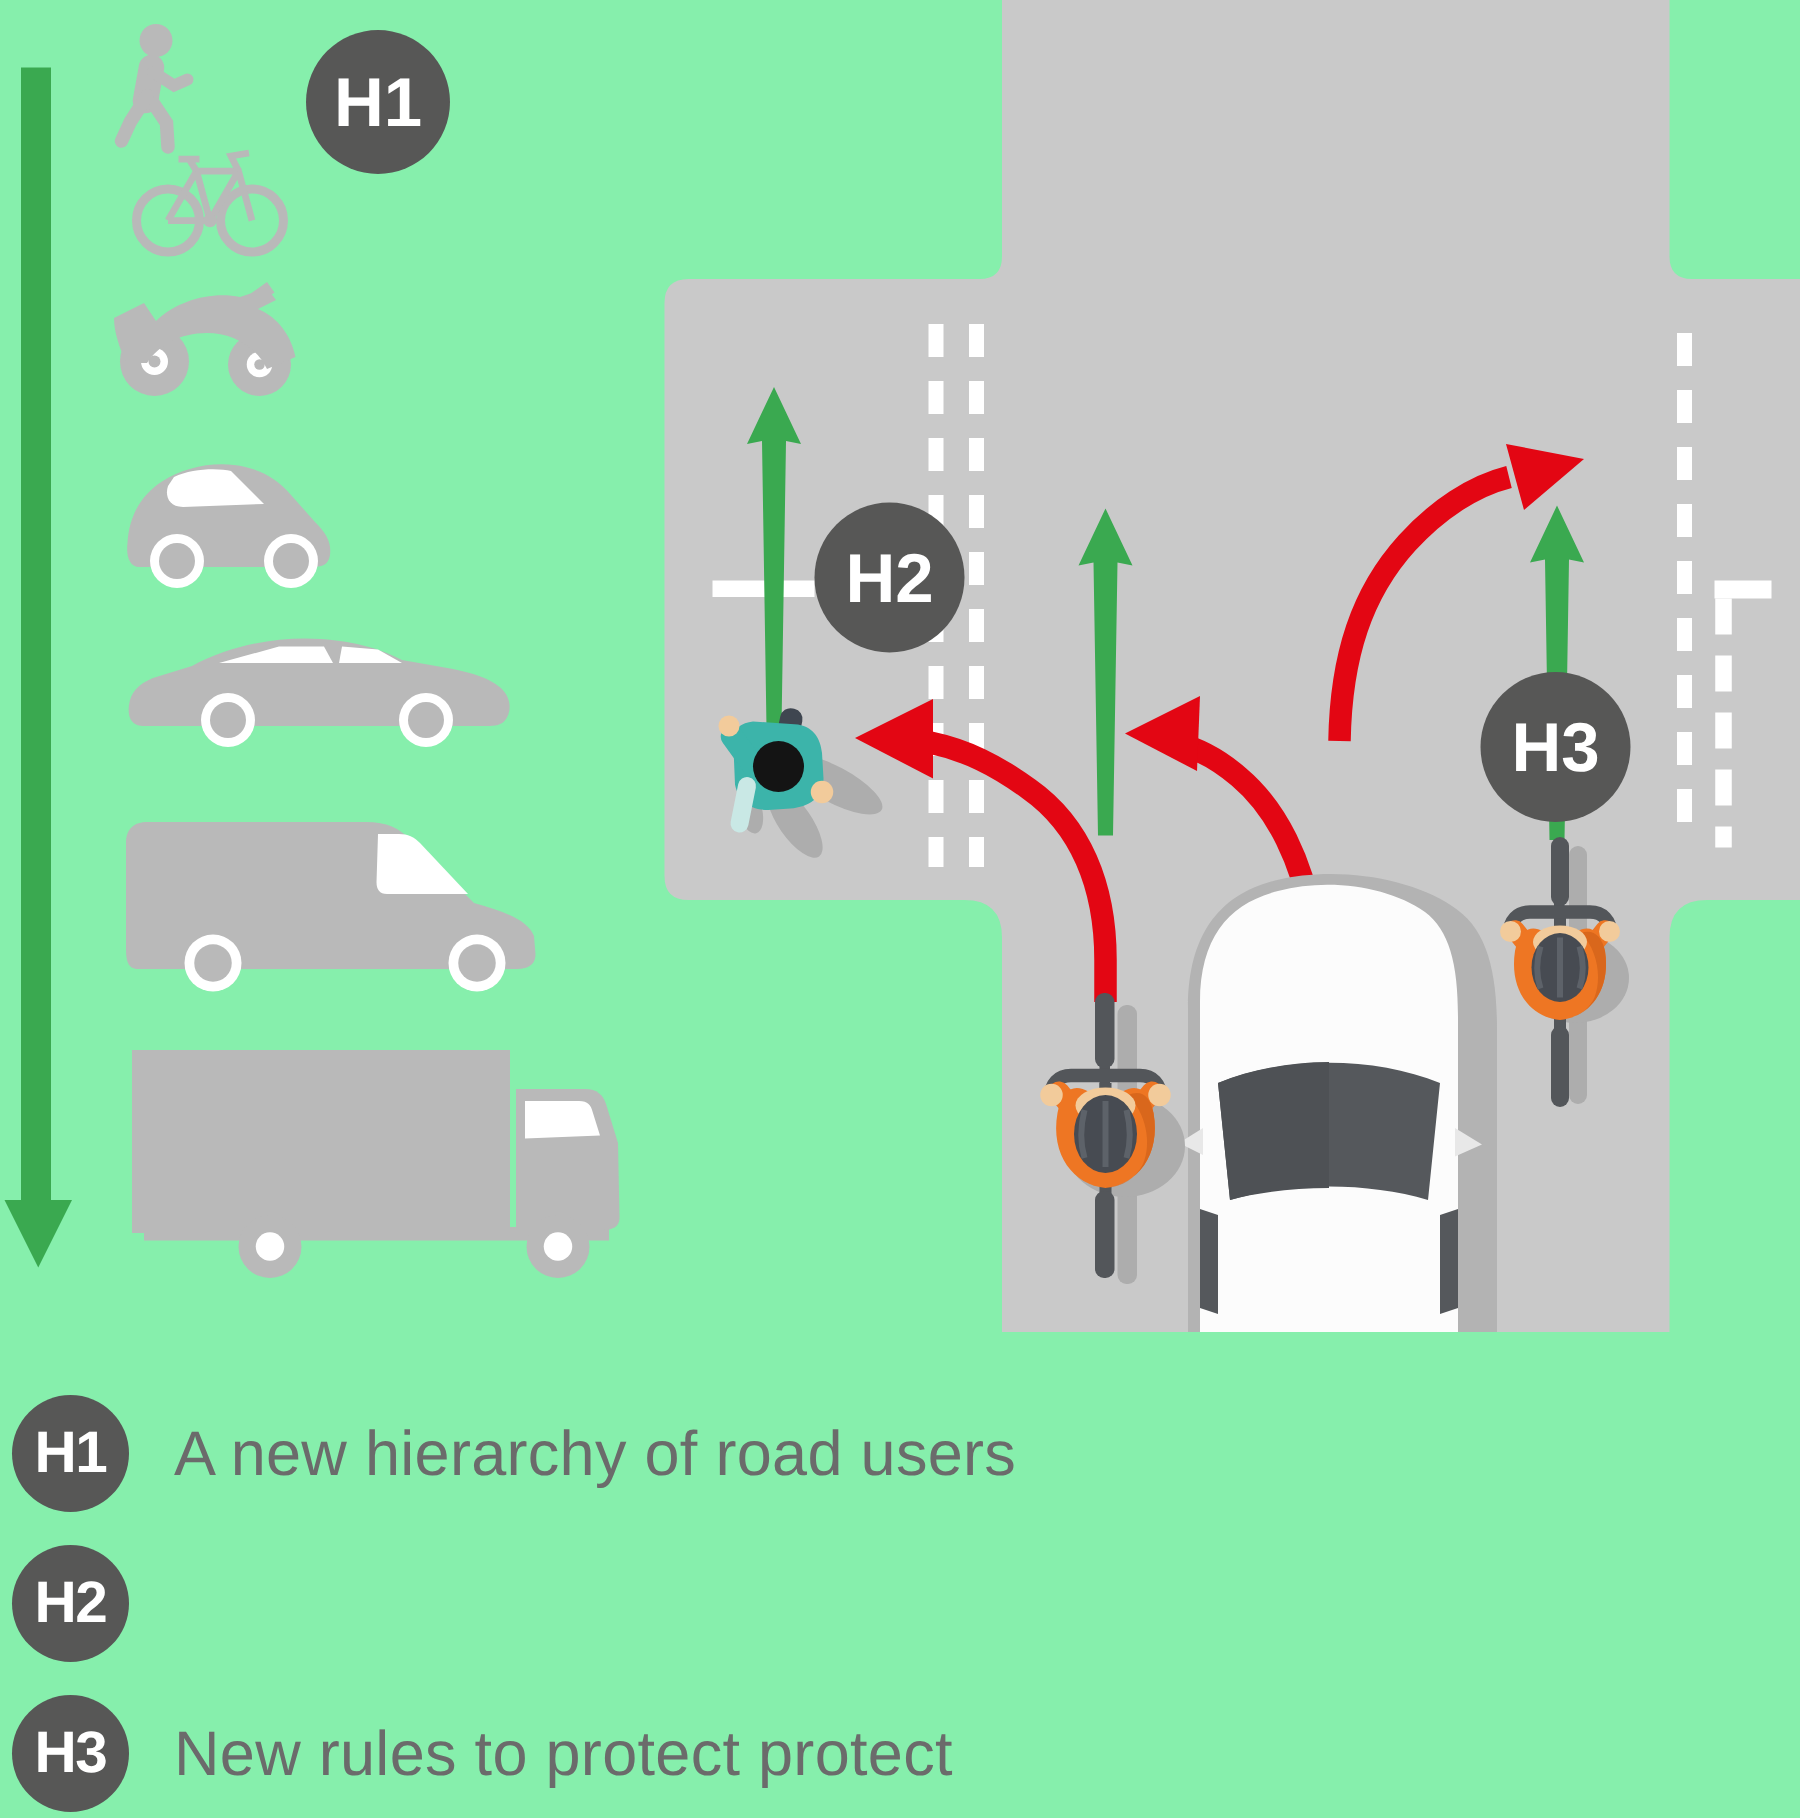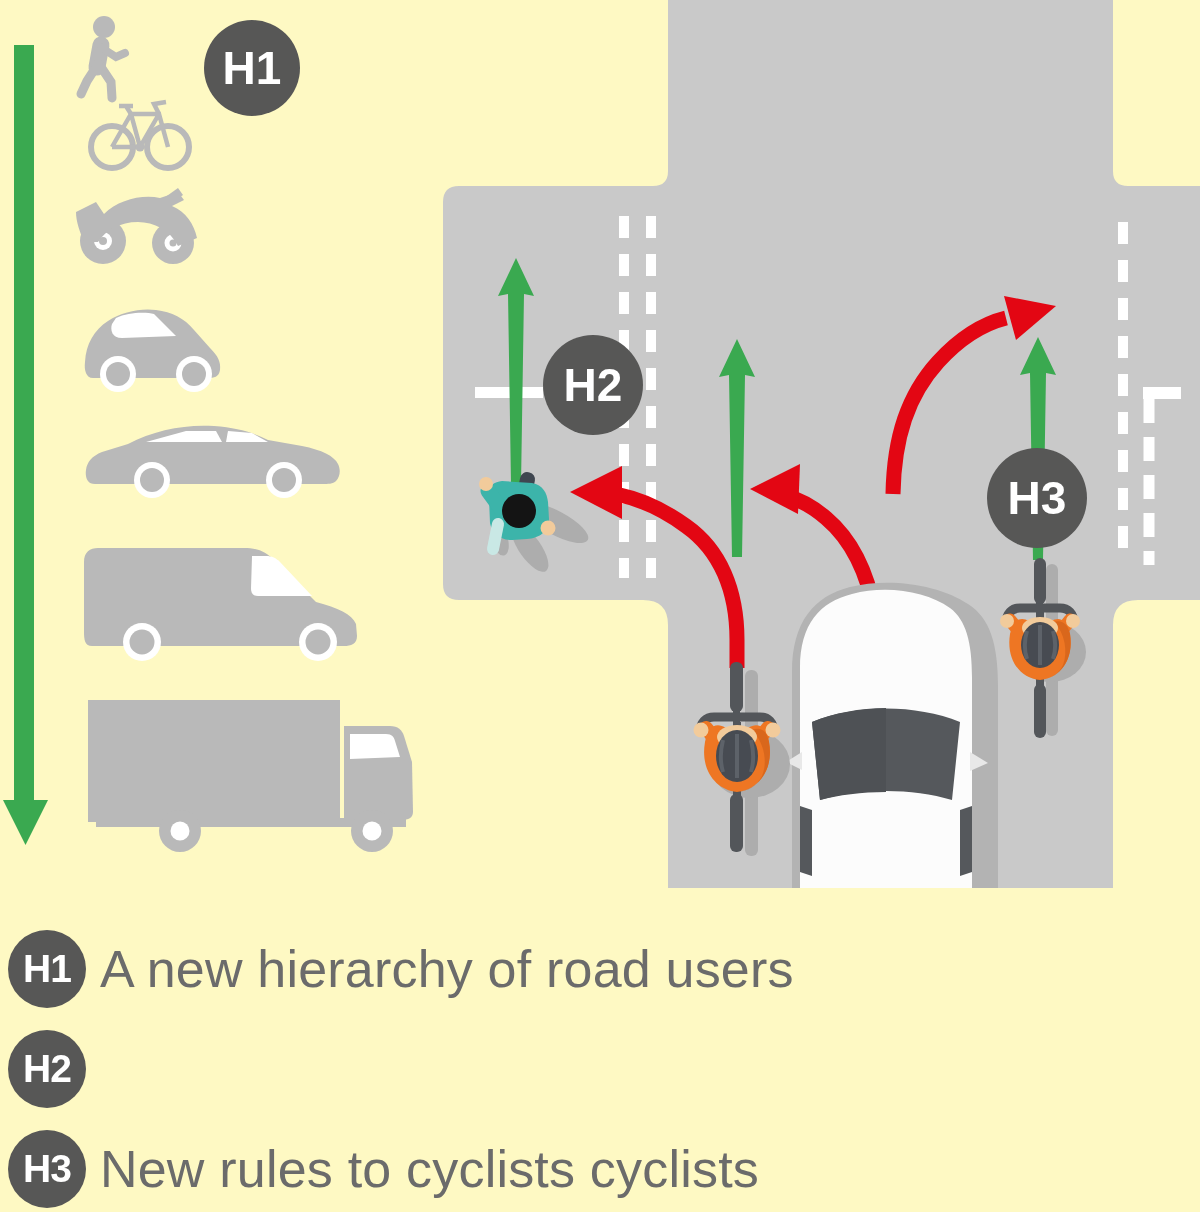--- a/index.html
+++ b/index.html
@@ -1,27 +1,27 @@
 <!DOCTYPE html>
 <html style="--road: #c9c9c9; --icon: #b9b9b9; --green: #3aa950; --red: #e30613; --badge: #575756; --text: #6b6b6b; --orange: #ee7623; --orange_dark: #d9671c; --teal: #3cb4aa; --teal_light: #c9e8e5; --skin: #f2cb9b; --dark: #53565a; --shadow: #adadad; --car_shadow: #b3b3b3;"><head>
 <meta charset="utf-8">
 <style>
   html,body{margin:0;padding:0;background:#ffffff;}
-  .canvas{position:relative;width:1200px;height:1212px;background:#fef9c3;overflow:hidden;
+  .canvas{position:relative;width:1200px;height:1212px;background:#86efac;overflow:hidden;
           font-family:"Liberation Sans", sans-serif;}
   .scene{position:absolute;left:0;top:0;}
   .legend{position:absolute;left:8px;top:0;width:1200px;}
   .legend-row{position:absolute;display:flex;align-items:center;height:80px;}
   .legend-row.r1{top:929px;}
   .legend-row.r2{top:1029px;}
   .legend-row.r3{top:1129px;}
   .legend-badge{width:78px;height:78px;border-radius:50%;background:var(--badge);
     color:#ffffff;font-weight:700;font-size:39px;display:flex;align-items:center;
     justify-content:center;letter-spacing:-1px;flex:0 0 auto;}
-  .legend-text{margin-left:14px;font-size:52px;color:var(--text);letter-spacing:0.2px;}
+  .legend-text{margin-left:30px;font-size:42px;color:var(--text);letter-spacing:0.2px;}
   svg text.badge-label{font-family:"Liberation Sans",sans-serif;font-weight:700;fill:#ffffff;}
 </style>
 </head>
 <body>
 
 <div class="canvas">
 
 <svg class="scene" width="1200" height="905" viewBox="0 0 1200 905">
 
   <g>
@@ -247,17 +247,17 @@
 <div class="legend">
   <div class="legend-row r1">
     <div class="legend-badge">H1</div>
     <div class="legend-text">A new hierarchy of road users</div>
   </div>
   <div class="legend-row r2">
     <div class="legend-badge">H2</div>
   </div>
   <div class="legend-row r3">
     <div class="legend-badge">H3</div>
-    <div class="legend-text">New rules to cyclists cyclists</div>
+    <div class="legend-text">New rules to protect protect</div>
   </div>
 </div>
 
 </div>
 
 </body></html>

